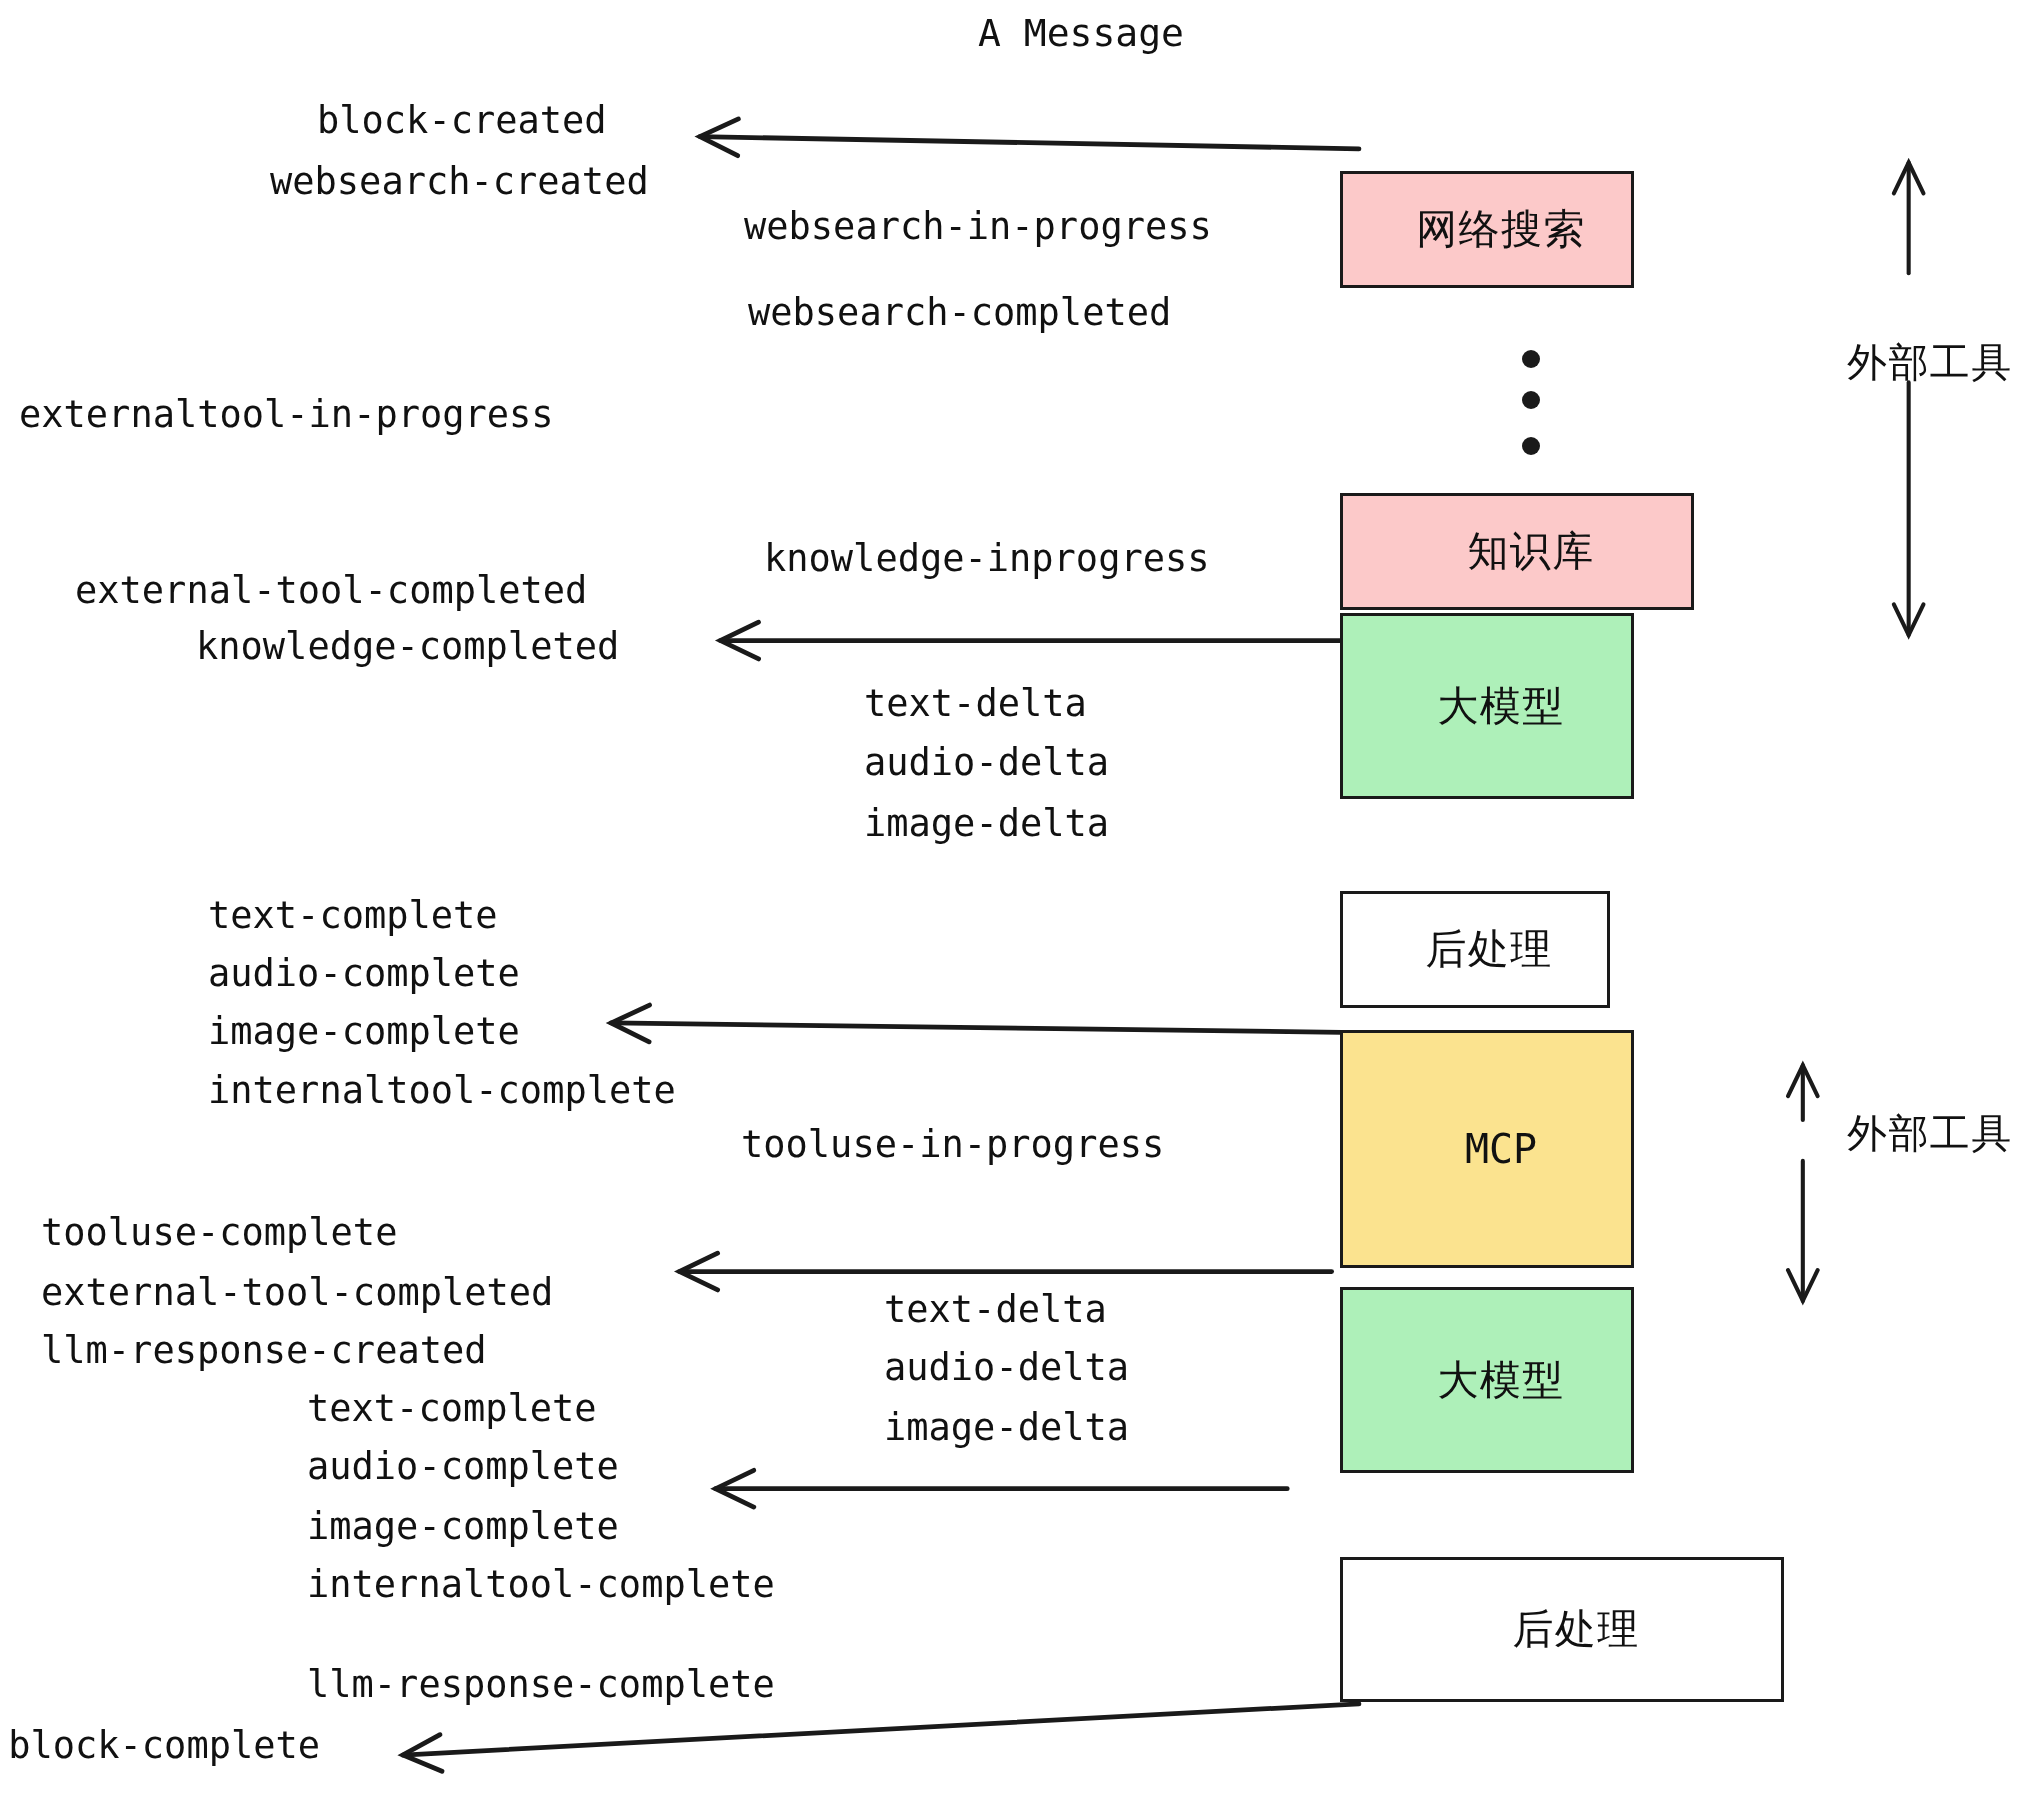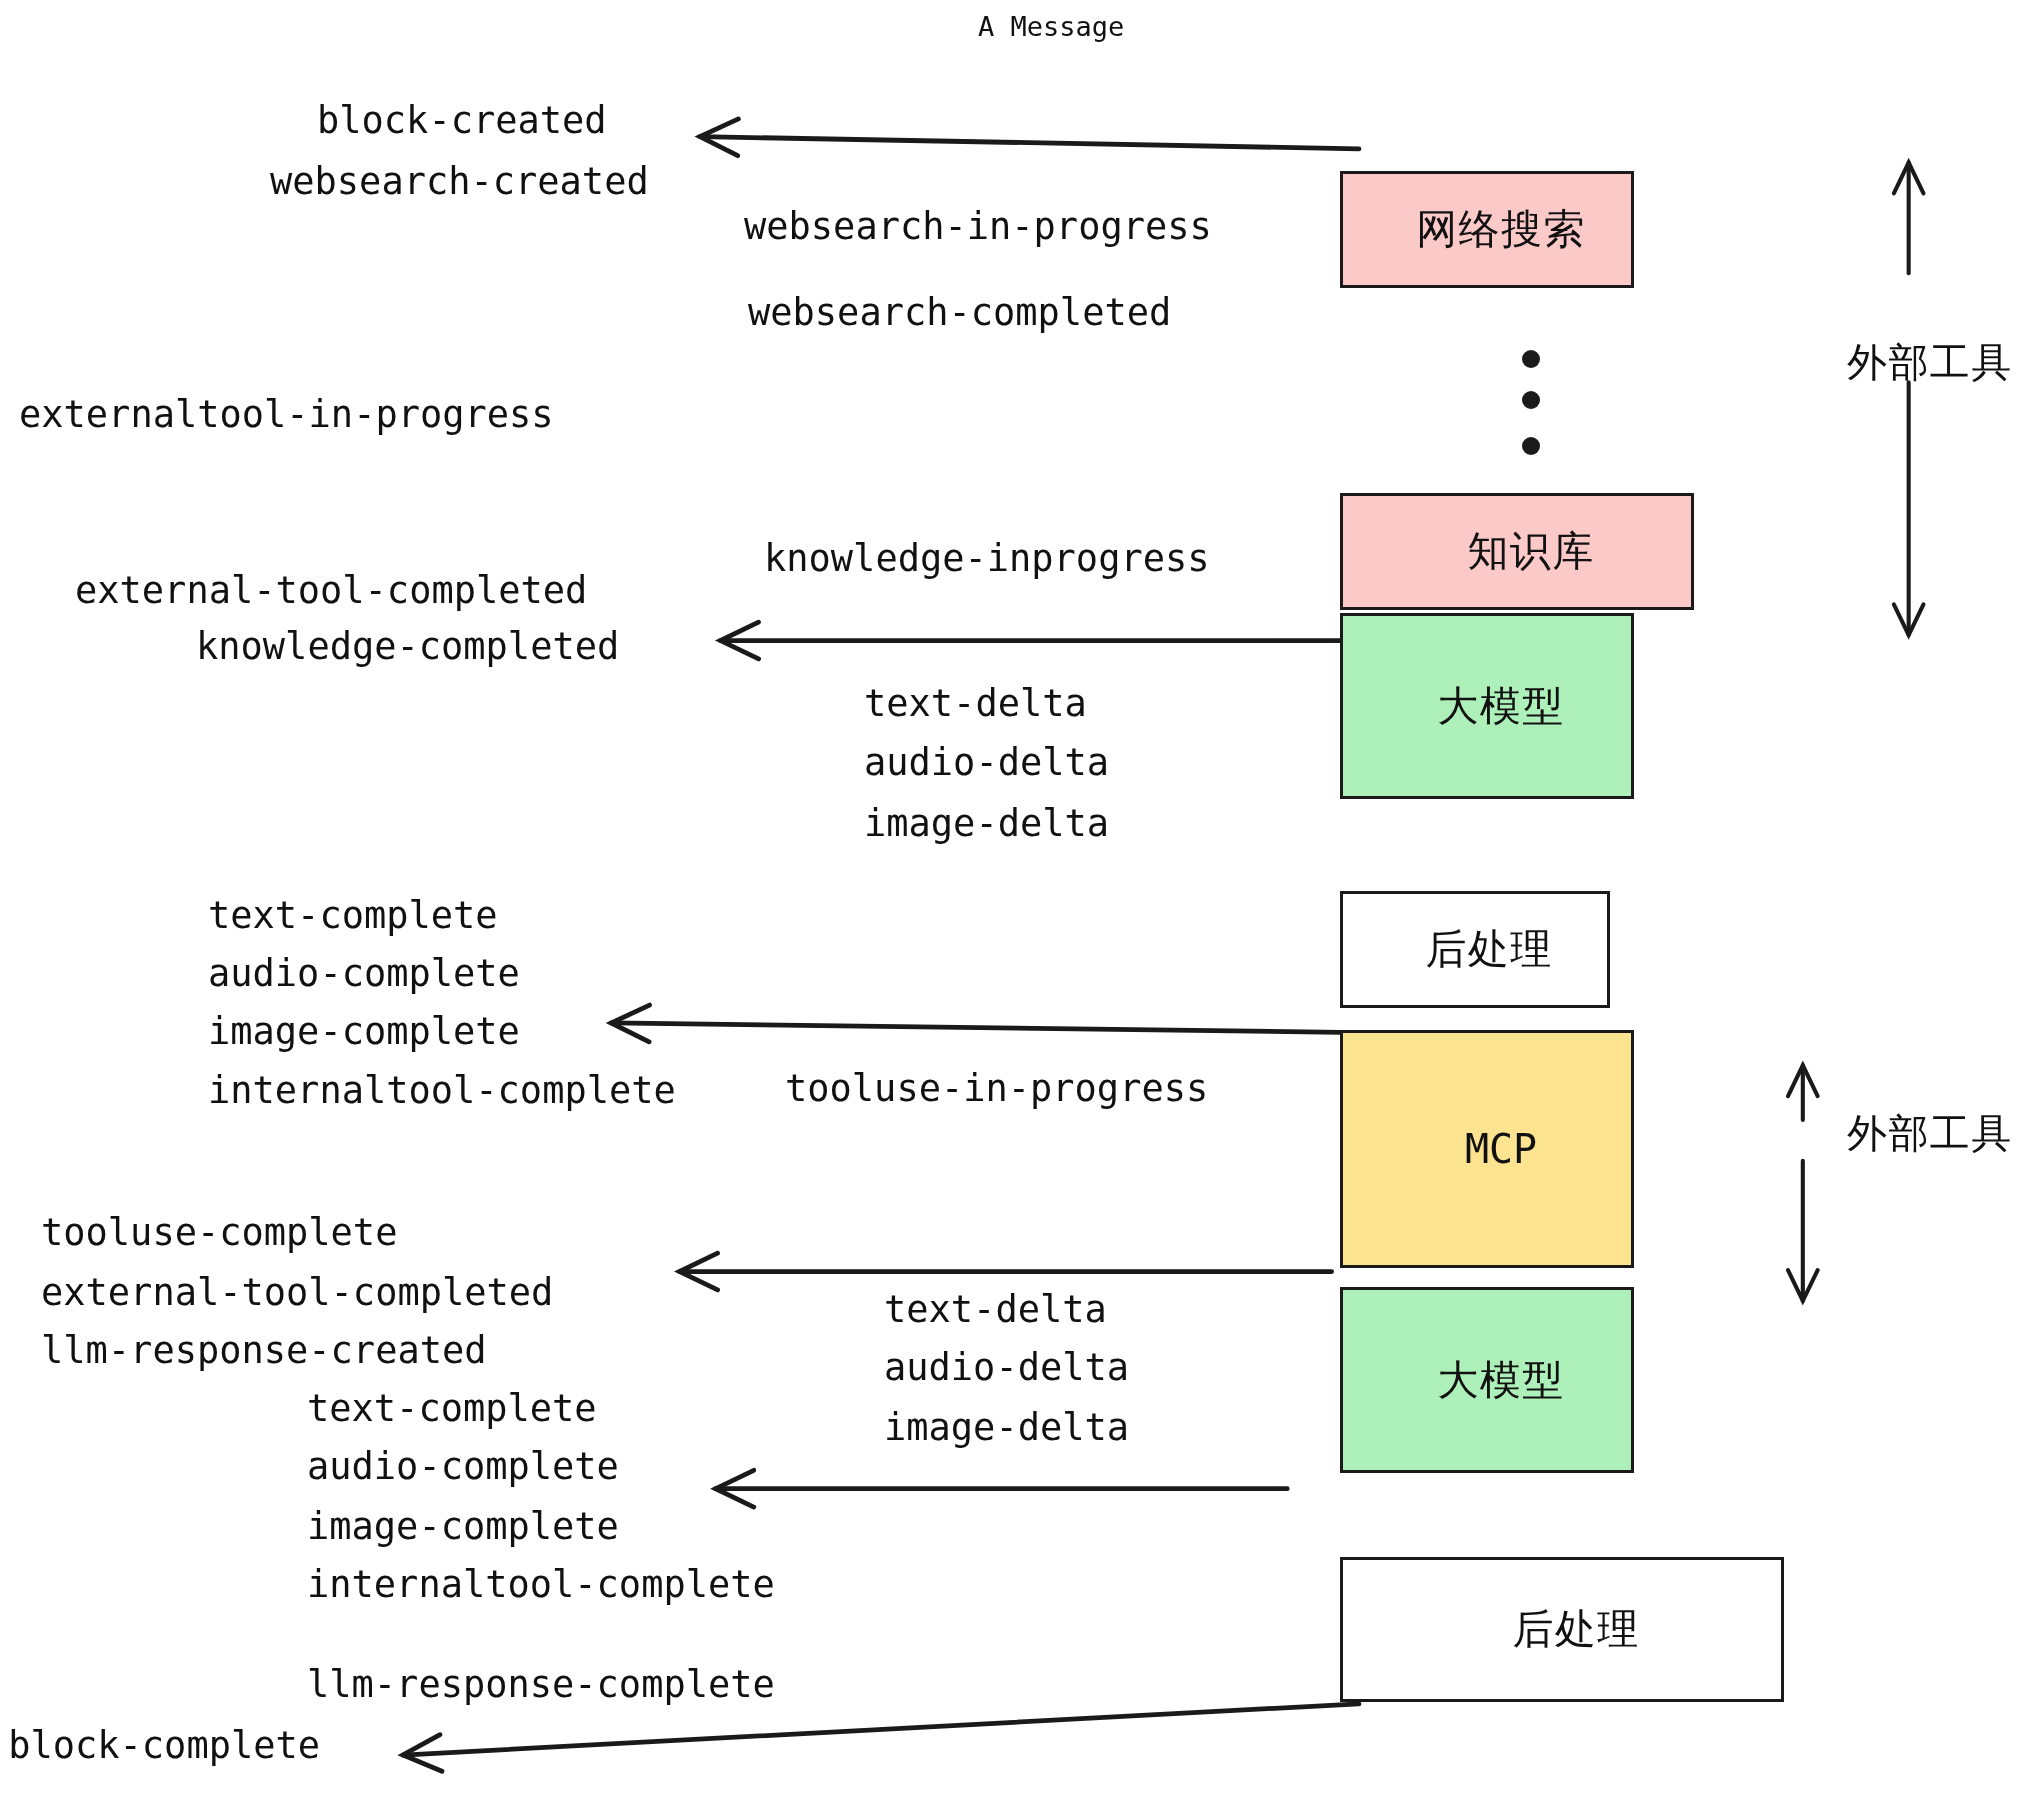--- a/index.html
+++ b/index.html
@@ -17,21 +17,21 @@
     font-family:"DejaVu Sans Mono","Liberation Mono",monospace;
     font-size:37px;
     line-height:1.0;
     letter-spacing:0px;
   }
   .title{
     position:absolute;
     white-space:pre;
     color:#111111;
     font-family:"DejaVu Sans Mono","Liberation Mono",monospace;
-    font-size:27px;
+    font-size:38px;
   }
   .box{
     position:absolute;
     box-sizing:border-box;
     border:3.4px solid #1a1a1a;
     display:flex;
     align-items:center;
     justify-content:center;
     color:#111111;
     font-family:"DejaVu Sans","Liberation Sans",sans-serif;
@@ -142,21 +142,21 @@
       <div class="lbl" style="left: 764px; top: 540px;">knowledge-inprogress</div>
       <div class="lbl" style="left: 75px; top: 572px;">external-tool-completed</div>
       <div class="lbl" style="left: 196px; top: 628px;">knowledge-completed</div>
       <div class="lbl" style="left: 864px; top: 685px;">text-delta</div>
       <div class="lbl" style="left: 864px; top: 744px;">audio-delta</div>
       <div class="lbl" style="left: 864px; top: 805px;">image-delta</div>
       <div class="lbl" style="left: 208px; top: 897px;">text-complete</div>
       <div class="lbl" style="left: 208px; top: 955px;">audio-complete</div>
       <div class="lbl" style="left: 208px; top: 1013px;">image-complete</div>
       <div class="lbl" style="left: 208px; top: 1072px;">internaltool-complete</div>
-      <div class="lbl" style="left: 741px; top: 1070px; margin-left: 44px;">tooluse-in-progress</div>
+      <div class="lbl" style="left: 741px; top: 1126px;">tooluse-in-progress</div>
       <div class="lbl" style="left: 41px; top: 1214px;">tooluse-complete</div>
       <div class="lbl" style="left: 41px; top: 1274px;">external-tool-completed</div>
       <div class="lbl" style="left: 41px; top: 1332px;">llm-response-created</div>
       <div class="lbl" style="left: 884px; top: 1291px;">text-delta</div>
       <div class="lbl" style="left: 884px; top: 1349px;">audio-delta</div>
       <div class="lbl" style="left: 884px; top: 1409px;">image-delta</div>
       <div class="lbl" style="left: 307px; top: 1390px;">text-complete</div>
       <div class="lbl" style="left: 307px; top: 1448px;">audio-complete</div>
       <div class="lbl" style="left: 307px; top: 1508px;">image-complete</div>
       <div class="lbl" style="left: 307px; top: 1566px;">internaltool-complete</div>

